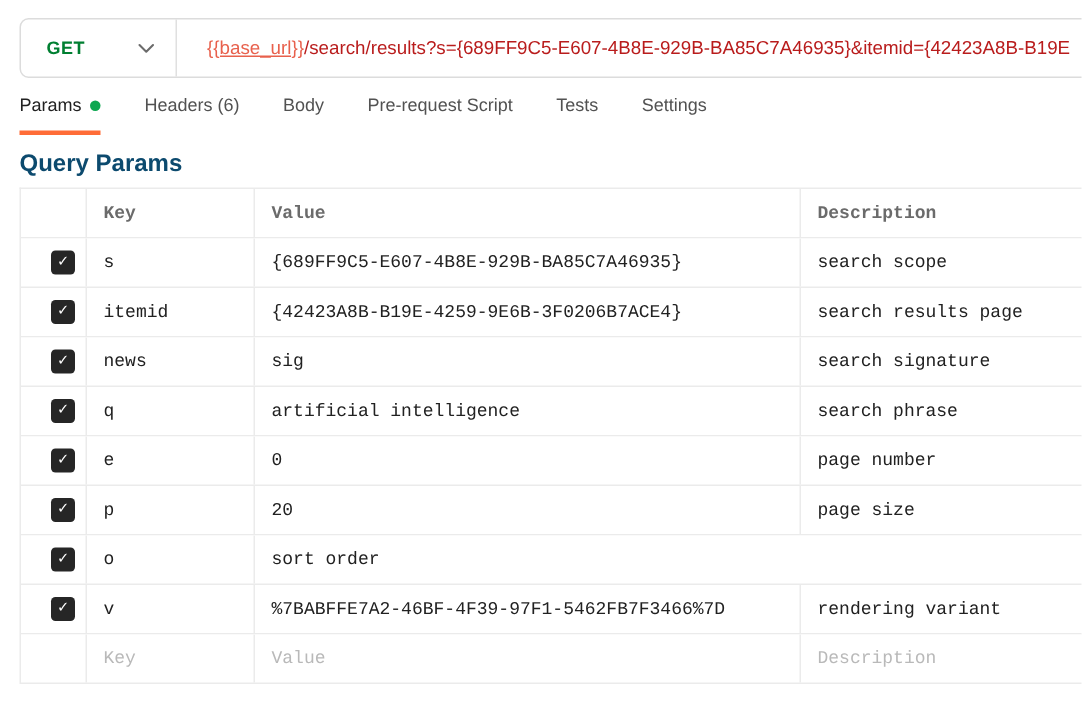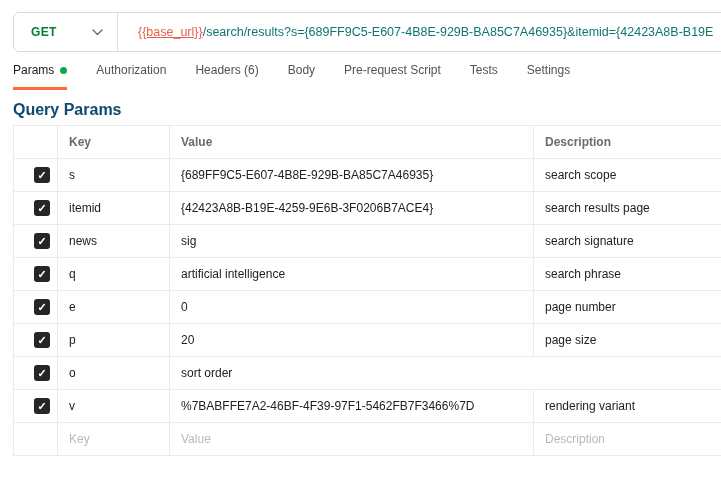--- a/index.html
+++ b/index.html
@@ -10,40 +10,40 @@
   
   .request-bar { position: absolute; top: 12px; left: 13px; width: 747px; height: 40px;
     border: 1px solid #dcdcdc; border-radius: 6px; display: flex; align-items: stretch;
     background: #fff; }
   .method-select { width: 104px; display: flex; align-items: center; justify-content: space-between;
     padding: 0 14px 0 17px; border-right: 1px solid #e0e0e0; cursor: pointer; }
   .method-label { font-size: 12px; font-weight: 700; color: #007f31; letter-spacing: .3px; }
   .url-field { flex: 1; display: flex; align-items: center; padding-left: 20px;
     font-size: 12.5px; white-space: nowrap; overflow: hidden; }
   .url-var { color: #e8604c; text-decoration: underline; }
-  .url-rest { color: #0f766e; }
+  .url-rest { color: #b91c1c; }
 
   
   .tabs { position: absolute; top: 63px; left: 13px; display: flex; gap: 29px; height: 27px; }
   .tab { display: flex; align-items: center; gap: 6px; font-size: 12px; color: #525252;
     padding-bottom: 10px; cursor: pointer; border-bottom: 3px solid transparent; }
   .tab.active { color: #212121; border-bottom-color: #ff6c37; }
   .dot { width: 7px; height: 7px; border-radius: 50%; background: #0da750; }
 
   
   .section-title { position: absolute; top: 101px; left: 13px; font-size: 16px;
     font-weight: 700; color: #0c4a6e; }
 
   
   .ptable { position: absolute; top: 125px; left: 13px; width: 760px;
     border-top: 1px solid #ebebeb; border-left: 1px solid #ebebeb; font-size: 12px; }
   .tr { display: grid; grid-template-columns: 44px 112px 364px 1fr; height: 33px;
     border-bottom: 1px solid #ebebeb; background: #fff; }
   .td { display: flex; align-items: center; padding-left: 11px; border-right: 1px solid #ebebeb;
-    white-space: nowrap; overflow: hidden; color: #212121; }
+    white-space: nowrap; overflow: hidden; color: #212121; font-family: Liberation Mono, monospace; }
   .td:last-child { border-right: none; }
   .cb-cell { justify-content: flex-start; padding-left: 20px; }
   .th .td { color: #6b6b6b; font-weight: 700; }
   .ph .td { color: #b9b9b9; }
 
   .checkbox { width: 16px; height: 16px; background: #262626; border-radius: 3px;
     display: flex; align-items: center; justify-content: center; cursor: pointer; }
   .check { color: #ffffff; font-size: 11px; font-weight: 700; line-height: 1; }
 
   .chev { display: block; }
@@ -63,23 +63,20 @@
     <div class="url-field">
       <span class="url-var">{{base_url}}</span>
         <span class="url-rest">/search/results?s={689FF9C5-E607-4B8E-929B-BA85C7A46935}&amp;itemid={42423A8B-B19E</span>
     </div>
   </div>
 
   <div class="tabs">
     <div class="tab active">
       <span>Params</span>
       <span class="dot"></span>
-    </div>
-    <div class="tab">
-      <span>Authorization</span>
     </div>
     <div class="tab">
       <span>Headers (6)</span>
     </div>
     <div class="tab">
       <span>Body</span>
     </div>
     <div class="tab">
       <span>Pre-request Script</span>
     </div>

